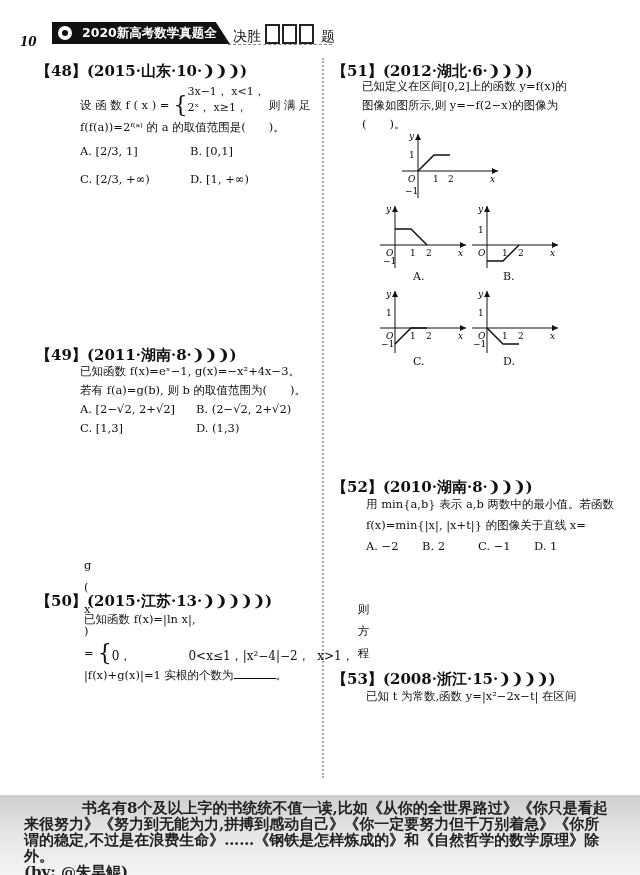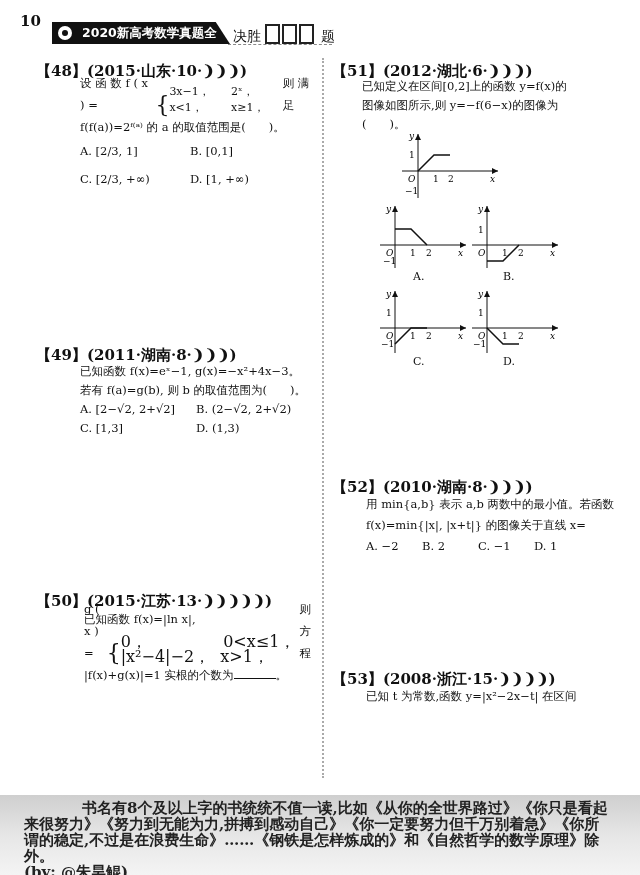--- a/index.html
+++ b/index.html
@@ -1,19 +1,19 @@
 <!DOCTYPE html>
 <html><head>
 <meta charset="utf-8">
 <style>
   html, body { margin:0; padding:0; }
   body { width:640px; height:875px; background:#fff; position:relative; overflow:hidden;
          font-family:"DejaVu Serif","Liberation Serif",serif; color:#111; }
   .abs { position:absolute; }
-  .pagenum { left:20px; top:12px; font-size:15px; font-weight:bold; }
+  .pagenum { left:20px; top:35px; font-size:12px; font-weight:bold;font-style:italic; }
   .banner { left:52px; top:22px; width:178px; height:22px; background:#111; color:#fff;
             font-family:"DejaVu Sans",sans-serif; font-weight:bold; font-size:12.5px; line-height:22px;
             padding-left:30px; box-sizing:border-box; clip-path:polygon(0 0,92% 0,100% 100%,0 100%); }
   .banner-circle { left:58px; top:26px; width:14px; height:14px; border-radius:50%; background:#fff; }
   .banner-circle::after { content:""; position:absolute; left:4px; top:4px; width:6px; height:6px; border-radius:50%; background:#111; }
   .subtitle { left:233px; top:24px; font-family:"DejaVu Sans",sans-serif; font-size:14px; }
   .subtitle .box { display:inline-block; width:11px; height:16px; border:2px solid #222; margin-right:2px; vertical-align:-3px; }
   .head-dash { left:228px; top:44px; width:104px; border-bottom:1px dashed #888; }
   .divider { left:322px; top:58px; height:720px; border-left:2px dotted #aaa; }
   .qhead { font-size:15px; font-weight:bold; white-space:nowrap; }
@@ -40,21 +40,21 @@
 <div class="abs head-dash"></div>
 <div class="abs divider"></div>
 
 <div class="abs qhead" style="left:36px;top:62px">
   <span>【48】</span><span>(2015·山东·10·</span><span>❩❩❩</span>)
 </div>
 <div class="abs qbody" style="left:80px;top:80px;width:236px">
   <div style="display:flex;align-items:flex-end;height:36px">
     <span style="margin-right:4px">设 函 数  f ( x ) =</span>
     <span style="font-size:22px;line-height:22px">{</span>
-    <span style="display:flex;flex-direction:row;line-height:16px;font-size:11px;margin-right:4px">
+    <span style="display:flex;flex-direction:column;line-height:16px;font-size:11px;margin-right:4px">
       <span>3x−1，  x&lt;1，</span>
       <span>2ˣ，      x≥1，</span>
     </span>
     <span>则 满 足</span>
   </div>
   <div>f(f(a))=2ᶠ⁽ᵃ⁾ 的 a 的取值范围是(　　)。</div>
   <div style="display:flex;margin-top:2px">
       <span class="opt" style="width:110px">A. [2/3, 1]</span>
       <span class="opt">B. [0,1]</span>
     </div>
@@ -81,35 +81,35 @@
 </div>
 
 <div class="abs qhead" style="left:36px;top:592px">
   <span>【50】</span><span>(2015·江苏·13·</span><span>❩❩❩❩❩</span>)
 </div>
 <div class="abs qbody" style="left:84px;top:608px;width:232px">
   <div>已知函数 f(x)=|ln x|,</div>
   <div style="display:flex;align-items:flex-end;height:34px">
     <span style="margin-right:4px">g ( x ) =</span>
     <span style="font-size:22px;line-height:22px">{</span>
-    <span style="display:flex;flex-direction:column;line-height:15px;font-size:16px;margin-right:4px;white-space:pre">
+    <span style="display:flex;flex-direction:row;line-height:15px;font-size:12px;margin-right:4px;white-space:pre">
       <span>0，               0&lt;x≤1，</span>
       <span>|x²−4|−2，  x&gt;1，</span>
     </span>
     <span>则 方 程</span>
   </div>
   <div><span>|f(x)+g(x)|=1 实根的个数为</span><span class="blank"></span><span>。</span></div>
 </div>
 
 <div class="abs qhead" style="left:332px;top:62px">
   <span>【51】</span><span>(2012·湖北·6·</span><span>❩❩❩</span>)
 </div>
 <div class="abs qbody" style="left:362px;top:77px;width:260px;line-height:19px">
   <div>已知定义在区间[0,2]上的函数 y=f(x)的</div>
-  <div>图像如图所示,则 y=−f(6−x)的图像为</div>
+  <div>图像如图所示,则 y=−f(2−x)的图像为</div>
   <div>(　　)。</div>
 </div>
 
 <svg class="abs" style="left:400px;top:130px" width="100" height="70">
   <line x1="2" y1="41" x2="98" y2="41" stroke="#111"></line>
     <polygon points="98,41 92,38 92,44" fill="#111"></polygon>
   <line x1="18" y1="68" x2="18" y2="4" stroke="#111"></line>
     <polygon points="18,4 15,10 21,10" fill="#111"></polygon>
   <polyline points="18,41 34,25 50,25" fill="none" stroke="#111" stroke-width="1.5"></polyline>
   <text x="8" y="52" font-size="9" font-style="italic">O</text>

